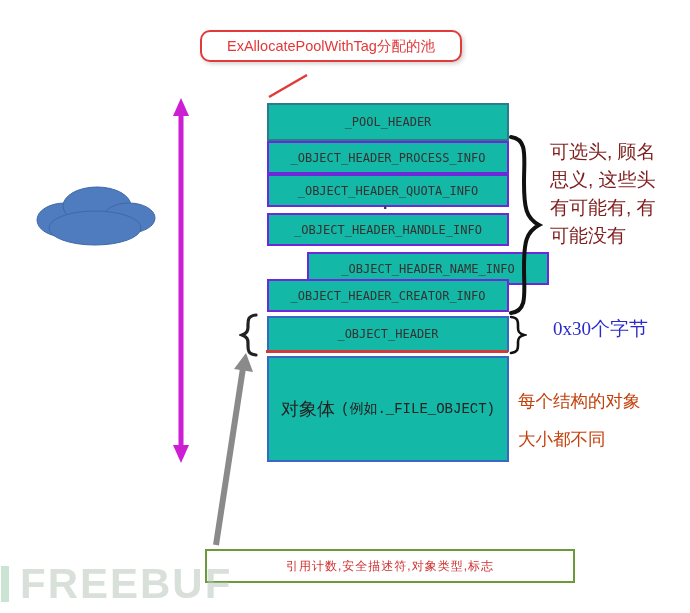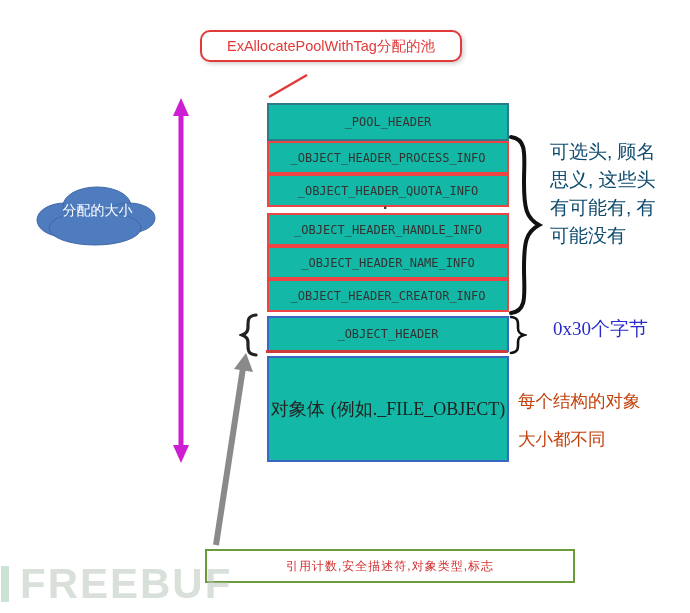--- a/index.html
+++ b/index.html
@@ -15,35 +15,35 @@
     color:#e03a3a;font-size:14.5px;display:flex;align-items:center;justify-content:center;
     box-shadow:2px 2px 4px rgba(0,0,0,0.18);white-space:nowrap;
   }
   
   .membox{
     left:267px;width:238px;background:#14b8a6;color:#333;
     display:flex;align-items:center;justify-content:center;
     font-family:"DejaVu Sans Mono","Liberation Mono",monospace;font-size:12px;
   }
   .pool{top:103px;height:34px;border:2px solid #2b7b8c;}
-  .opt{height:29px;border:2px solid #ef4444;}
-  .opt0{top:141px;} .opt1{top:174px;} .opt2{top:213px;} .opt3{top:246px;} .opt4{top:279px;}
+  .opt{height:29px;border:2px solid #6d28d9;}
+  .opt0{top:141px;} .opt1{top:174px;} .opt2{top:213px;} .opt3{top:252px;margin-left:40px;} .opt4{top:279px;}
   .objhdr{top:316px;height:32px;border:2px solid #3a66c4;}
   .objhdr-underline{left:266px;top:350px;width:242px;height:3px;background:#cf3a3a;}
   .objbody{
     left:267px;top:356px;width:238px;height:102px;border:2px solid #3a66c4;
     flex-direction:row;gap:6px;font-family:"Liberation Sans",sans-serif;justify-content:center;
   }
   .objbody .t1{font-size:18px;color:#222;}
-  .objbody .t2{font-family:Liberation Serif, serif;font-size:18px;color:#222;}
+  .objbody .t2{font-family:Liberation Mono, monospace;font-size:14px;color:#222;}
   .dot{left:383px;top:197px;width:14px;color:#333;font-size:16px;font-weight:bold;line-height:14px;}
   
   .cloud-label{left:25px;top:202px;width:145px;text-align:center;color:#fff;font-size:14px;}
   
-  .optional-note{left:550px;top:138px;width:120px;font-size:19px;color:#0c4a6e;line-height:28px;}
+  .optional-note{left:550px;top:138px;width:120px;font-size:19px;color:#7f1d1d;line-height:28px;}
   .size-label{left:553px;top:316px;font-size:19px;color:#2a2acc;font-family:"Liberation Serif",serif;white-space:nowrap;}
   .objsize-note{left:518px;top:382px;width:128px;font-size:17.5px;color:#c2410c;line-height:38px;}
   
   .bottom-note{
     left:205px;top:549px;width:366px;height:30px;border:2px solid #6a9a3a;background:#fff;
     color:#d03030;font-size:12px;display:flex;align-items:center;justify-content:center;
     letter-spacing:1px;white-space:nowrap;
   }
   
   .watermark{
@@ -78,21 +78,20 @@
   </svg>
 
   <svg class="abs" style="left:25px;top:172px;" width="145" height="85" viewBox="0 0 145 85">
     <g fill="#4e7cbf" stroke="#3f69a8" stroke-width="1">
       <ellipse cx="40" cy="48" rx="28" ry="17"></ellipse>
       <ellipse cx="72" cy="34" rx="34" ry="19"></ellipse>
       <ellipse cx="104" cy="46" rx="26" ry="15"></ellipse>
       <ellipse cx="70" cy="56" rx="46" ry="17"></ellipse>
     </g>
   </svg>
-  <div class="abs cloud-label">分配的大小</div>
 
   <div class="abs callout">ExAllocatePoolWithTag分配的池</div>
 
   <div class="abs membox pool">_POOL_HEADER</div>
 
   <div class="abs membox opt opt0">_OBJECT_HEADER_PROCESS_INFO</div>
   <div class="abs membox opt opt1">_OBJECT_HEADER_QUOTA_INFO</div>
   <div class="abs dot">.</div>
   <div class="abs membox opt opt2">_OBJECT_HEADER_HANDLE_INFO</div>
   <div class="abs membox opt opt3">_OBJECT_HEADER_NAME_INFO</div>

